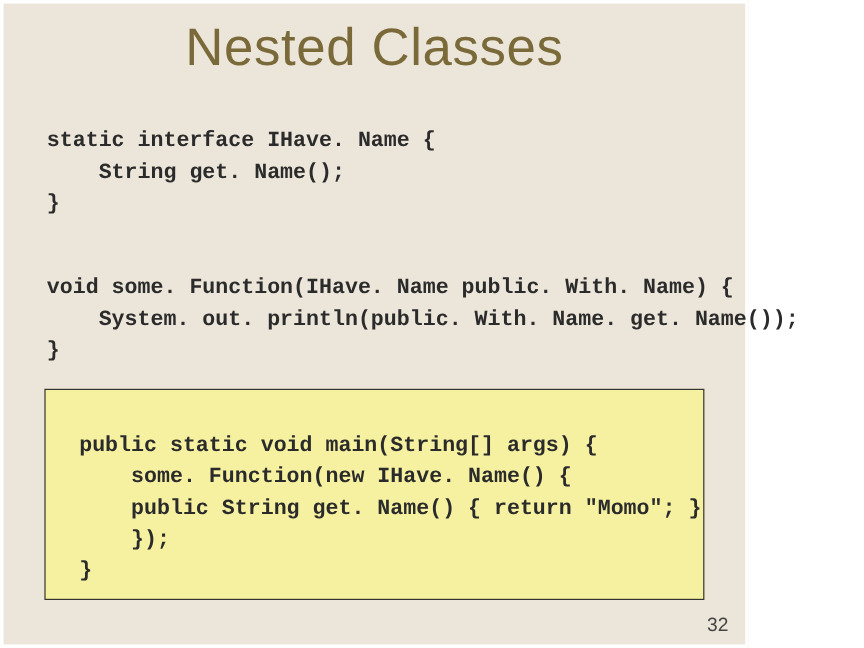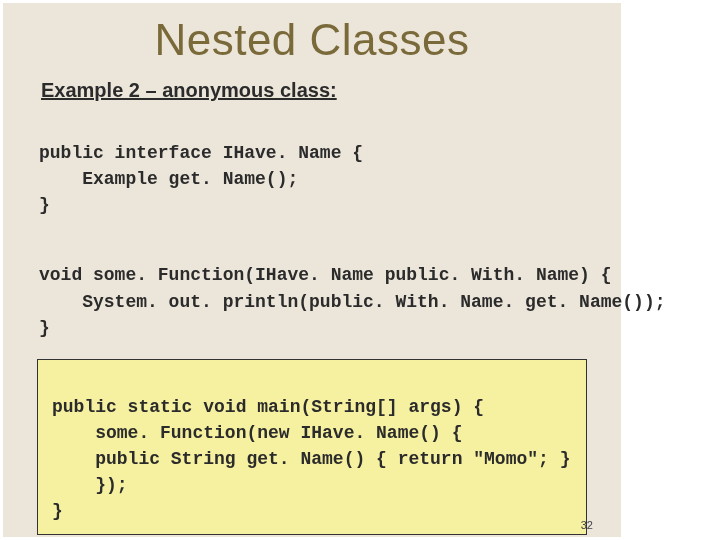--- a/index.html
+++ b/index.html
@@ -42,43 +42,42 @@
     white-space: pre;
     line-height: 1.45;
     margin-left: 4px;
   }
   .code-block {
     margin-bottom: 18px;
   }
   .highlight-box {
     background: #f6f1a0;
     border: 1.5px solid #333;
-    padding: 8px 10px 10px 10px;
+    padding: 8px 10px 10px 24px;
     margin: 6px 2px 0 2px;
   }
   .page-num {
     position: absolute;
     bottom: 6px;
-    right: 28px;
-    font-size: 11px;
+    right: 14px;
+    font-size: 16px;
     color: #444;
   }
 </style>
 </head>
 <body>
 
 <div class="slide">
 
   <div class="title">Nested Classes</div>
 
-  <div class="subtitle">Example 2 – anonymous class:</div>
 
   <div class="code code-block">
-<span>public interface IHave. Name {</span>
-<span>    Example get. Name();</span>
+<span>static interface IHave. Name {</span>
+<span>    String get. Name();</span>
 <span>}</span></div>
 
   <div class="code code-block">
 <span>void some. Function(IHave. Name public. With. Name) {</span>
 <span>    System. out. println(public. With. Name. get. Name());</span>
 <span>}</span></div>
 
   <div class="highlight-box">
     <div class="code">
 <span>public static void main(String[] args) {</span>

